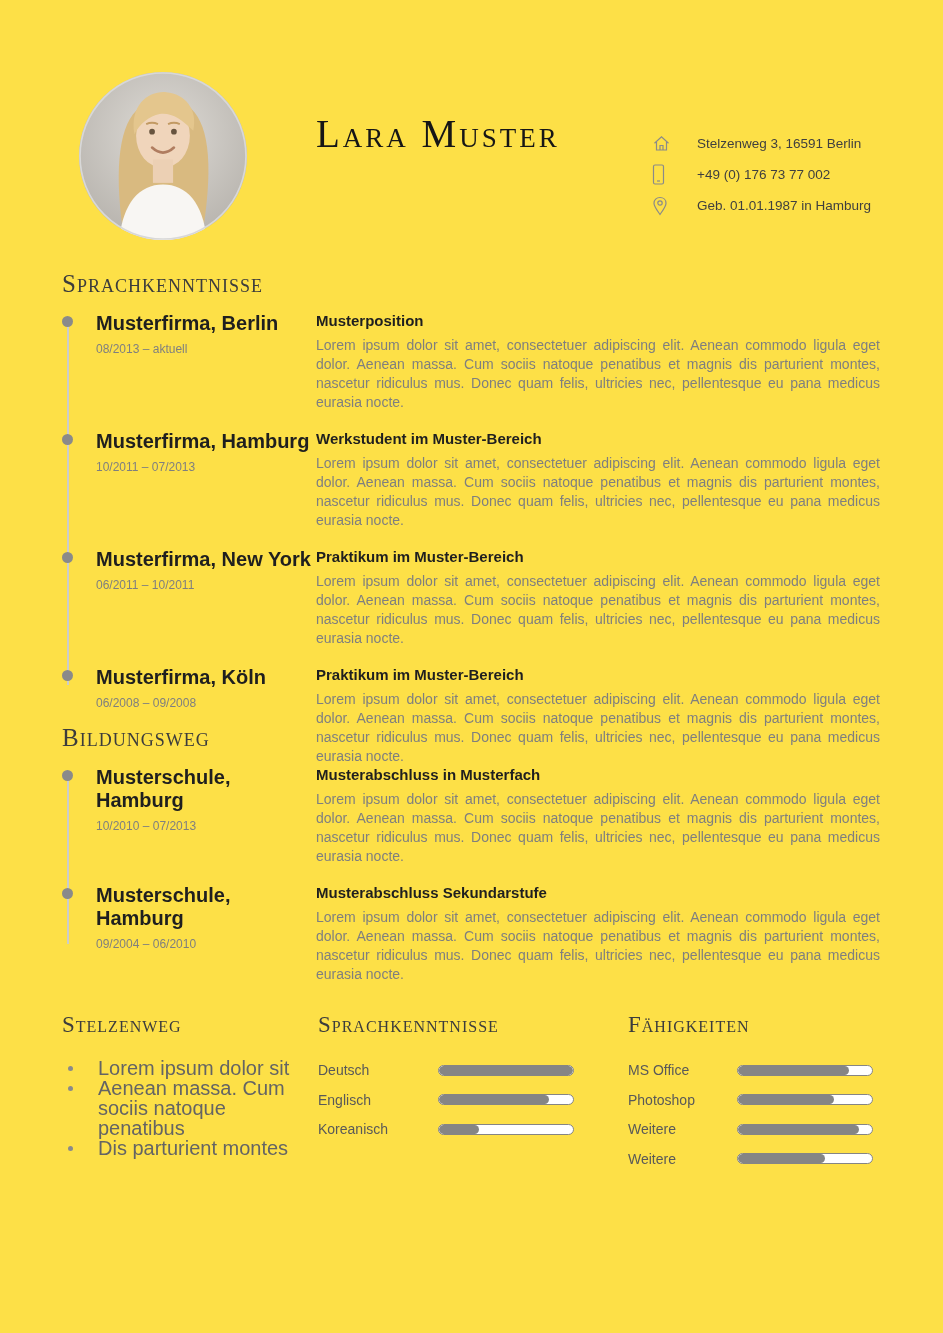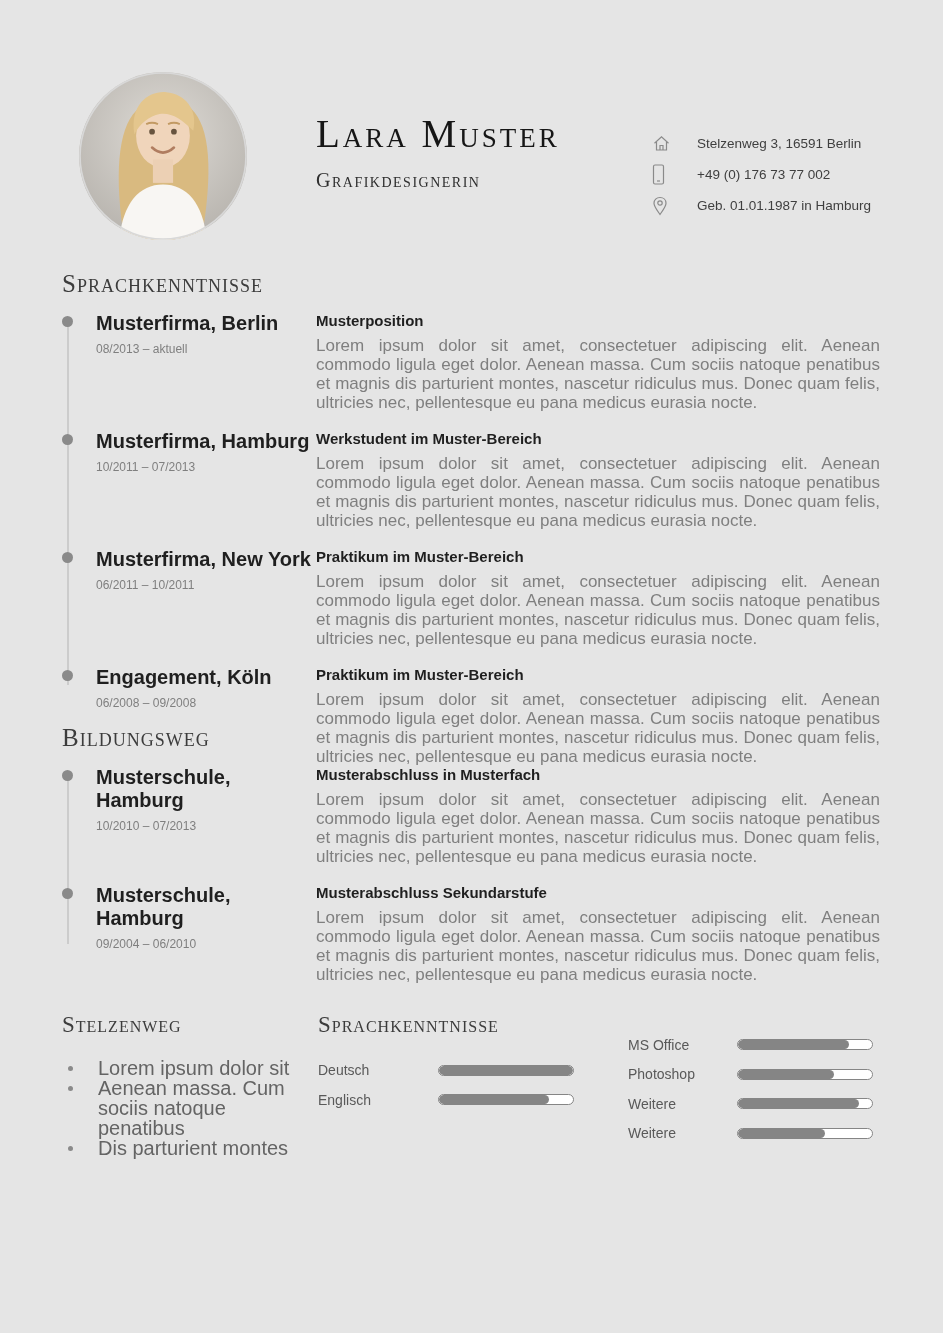--- a/index.html
+++ b/index.html
@@ -1,17 +1,17 @@
 <!DOCTYPE html>
 <html><head>
 <meta charset="utf-8">
 <style>
   html,body{margin:0;padding:0;background:#ffffff;}
   .page{
-    position:relative;width:943px;height:1333px;background:#e5e5e5;overflow:hidden;
+    position:relative;width:943px;height:1333px;background:#fde047;overflow:hidden;
     font-family:"Liberation Sans",sans-serif;color:#1f1f1f;
   }
   
   .photo{position:absolute;left:79px;top:72px;width:168px;height:168px;}
   .name-block{position:absolute;left:316px;top:114px;}
   .name{
     font-family:"Liberation Serif",serif;font-variant:small-caps;font-weight:400;
     font-size:39px;line-height:1.05;letter-spacing:3px;color:#161616;
   }
   .subtitle{
@@ -29,21 +29,21 @@
     font-size:25px;letter-spacing:1px;color:#3c3c3c;line-height:1.1;
   }
   .timeline{position:relative;margin-top:14px;}
   .timeline-line{position:absolute;left:4.5px;width:2px;background:#cccccc;}
   .entry{display:grid;grid-template-columns:254px 1fr;margin-bottom:18px;}
   .entry-left{position:relative;padding-left:34px;}
   .dot{position:absolute;left:0;top:4px;width:11px;height:11px;border-radius:50%;background:#8a8a8a;}
   .company{font-size:20px;font-weight:bold;color:#1f1f1f;}
   .period{font-size:12px;color:#7f7f7f;margin-top:7px;}
   .position{font-size:15px;font-weight:bold;color:#1f1f1f;margin-bottom:7px;}
-  .desc{font-size:17px;line-height:19px;color:#7f7f7f;text-align:justify;}
+  .desc{font-size:14px;line-height:19px;color:#7f7f7f;text-align:justify;}
   .section{position:absolute;left:62px;width:818px;}
   .section-work{top:270px;}
   .section-edu{top:724px;}
   
   .col{position:absolute;top:1012px;}
   .col-engagement{left:62px;width:252px;}
   .col-languages{left:318px;width:262px;}
   .col-skills{left:628px;width:252px;}
   .col .sec-title{font-size:23px;}
   .bullets{list-style:none;margin:21px 0 0 0;padding:0;}
@@ -92,21 +92,20 @@
         <circle cx="56.5" cy="35.5" r="1.7" fill="#67543f"></circle>
         <path d="M40 31 Q43.5 29.5 47 31" stroke="#c29a63" stroke-width="1.2" fill="none"></path>
         <path d="M53 31 Q56.5 29.5 60 31" stroke="#c29a63" stroke-width="1.2" fill="none"></path>
       </g>
       <circle cx="50" cy="50" r="49.4" fill="none" stroke="#d8d8d8" stroke-width="1"></circle>
     </svg>
   </div>
 
   <div class="name-block">
     <div class="name">Lara Muster</div>
-    <div class="subtitle">Grafikdesignerin</div>
   </div>
 
   <div class="contact">
     <div class="contact-row">
       <span class="contact-icon">
         <svg width="19" height="19" viewBox="0 0 19 19" fill="none" stroke="#8a8a8a" stroke-width="1.2">
           <path d="M2.5 9.2 L9.5 2.8 L16.5 9.2"></path>
           <path d="M4.5 8 V16 H14.5 V8"></path>
           <path d="M8 16 V11.5 H11 V16"></path>
         </svg>
@@ -170,21 +169,21 @@
         </div>
         <div>
           <div class="position">Praktikum im Muster-Bereich</div>
           <div class="desc">Lorem ipsum dolor sit amet, consectetuer adipiscing elit. Aenean commodo ligula eget dolor. Aenean massa. Cum sociis natoque penatibus et magnis dis parturient montes, nascetur ridiculus mus. Donec quam felis, ultricies nec, pellentesque eu pana medicus eurasia nocte.</div>
         </div>
       </div>
 
       <div class="entry">
         <div class="entry-left">
           <span class="dot"></span>
-          <div class="company">Engagement, Köln</div>
+          <div class="company">Musterfirma, Köln</div>
           <div class="period">06/2008 – 09/2008</div>
         </div>
         <div>
           <div class="position">Praktikum im Muster-Bereich</div>
           <div class="desc">Lorem ipsum dolor sit amet, consectetuer adipiscing elit. Aenean commodo ligula eget dolor. Aenean massa. Cum sociis natoque penatibus et magnis dis parturient montes, nascetur ridiculus mus. Donec quam felis, ultricies nec, pellentesque eu pana medicus eurasia nocte.</div>
         </div>
       </div>
     </div>
   </div>
 
@@ -236,24 +235,31 @@
         <div class="bar">
           <div class="bar-fill" style="width: 100%;"></div>
         </div>
       </div>
       <div class="meter-row">
         <div class="meter-label">Englisch</div>
         <div class="bar">
           <div class="bar-fill" style="width: 82%;"></div>
         </div>
       </div>
+      <div class="meter-row">
+        <div class="meter-label">Koreanisch</div>
+        <div class="bar">
+          <div class="bar-fill" style="width: 30%;"></div>
+        </div>
+      </div>
     </div>
   </div>
 
   <div class="col col-skills">
+    <div class="sec-title">Fähigkeiten</div>
     <div class="meters">
       <div class="meter-row">
         <div class="meter-label">MS Office</div>
         <div class="bar">
           <div class="bar-fill" style="width: 83%;"></div>
         </div>
       </div>
       <div class="meter-row">
         <div class="meter-label">Photoshop</div>
         <div class="bar">

